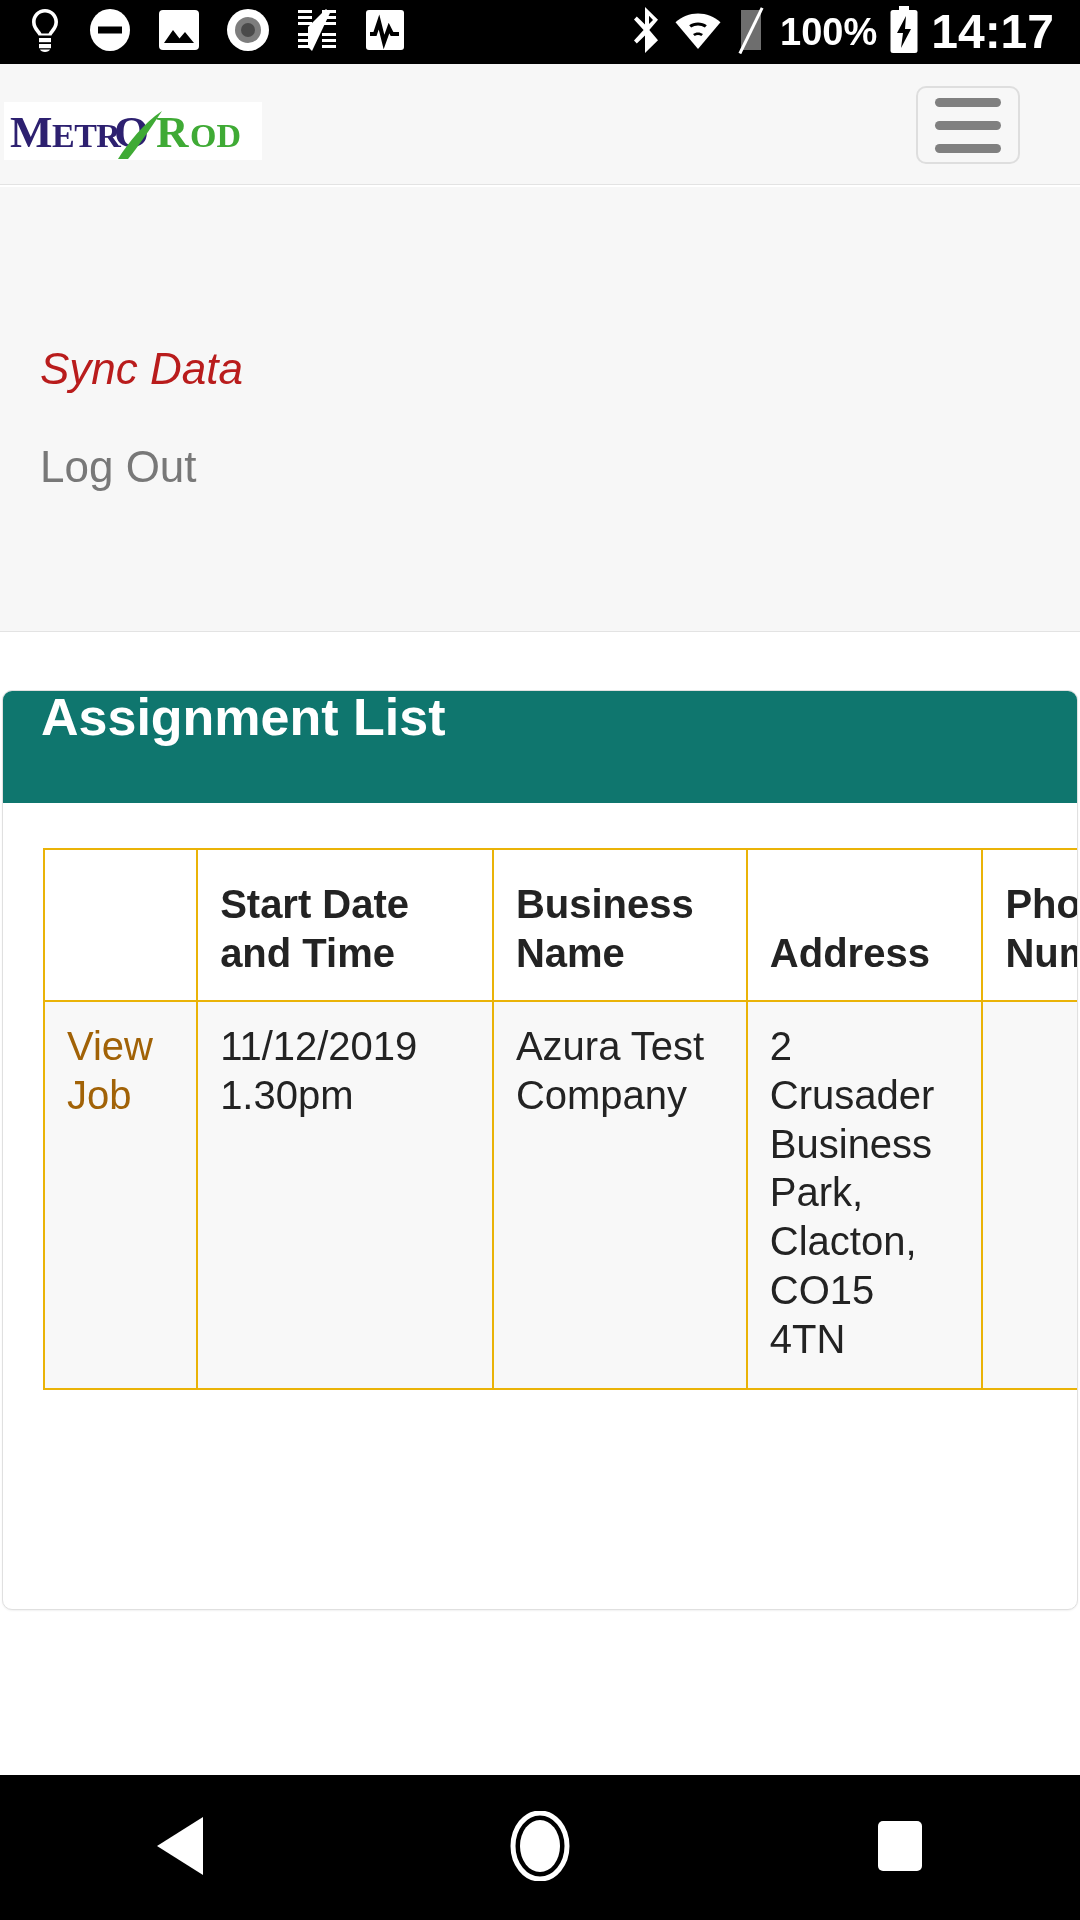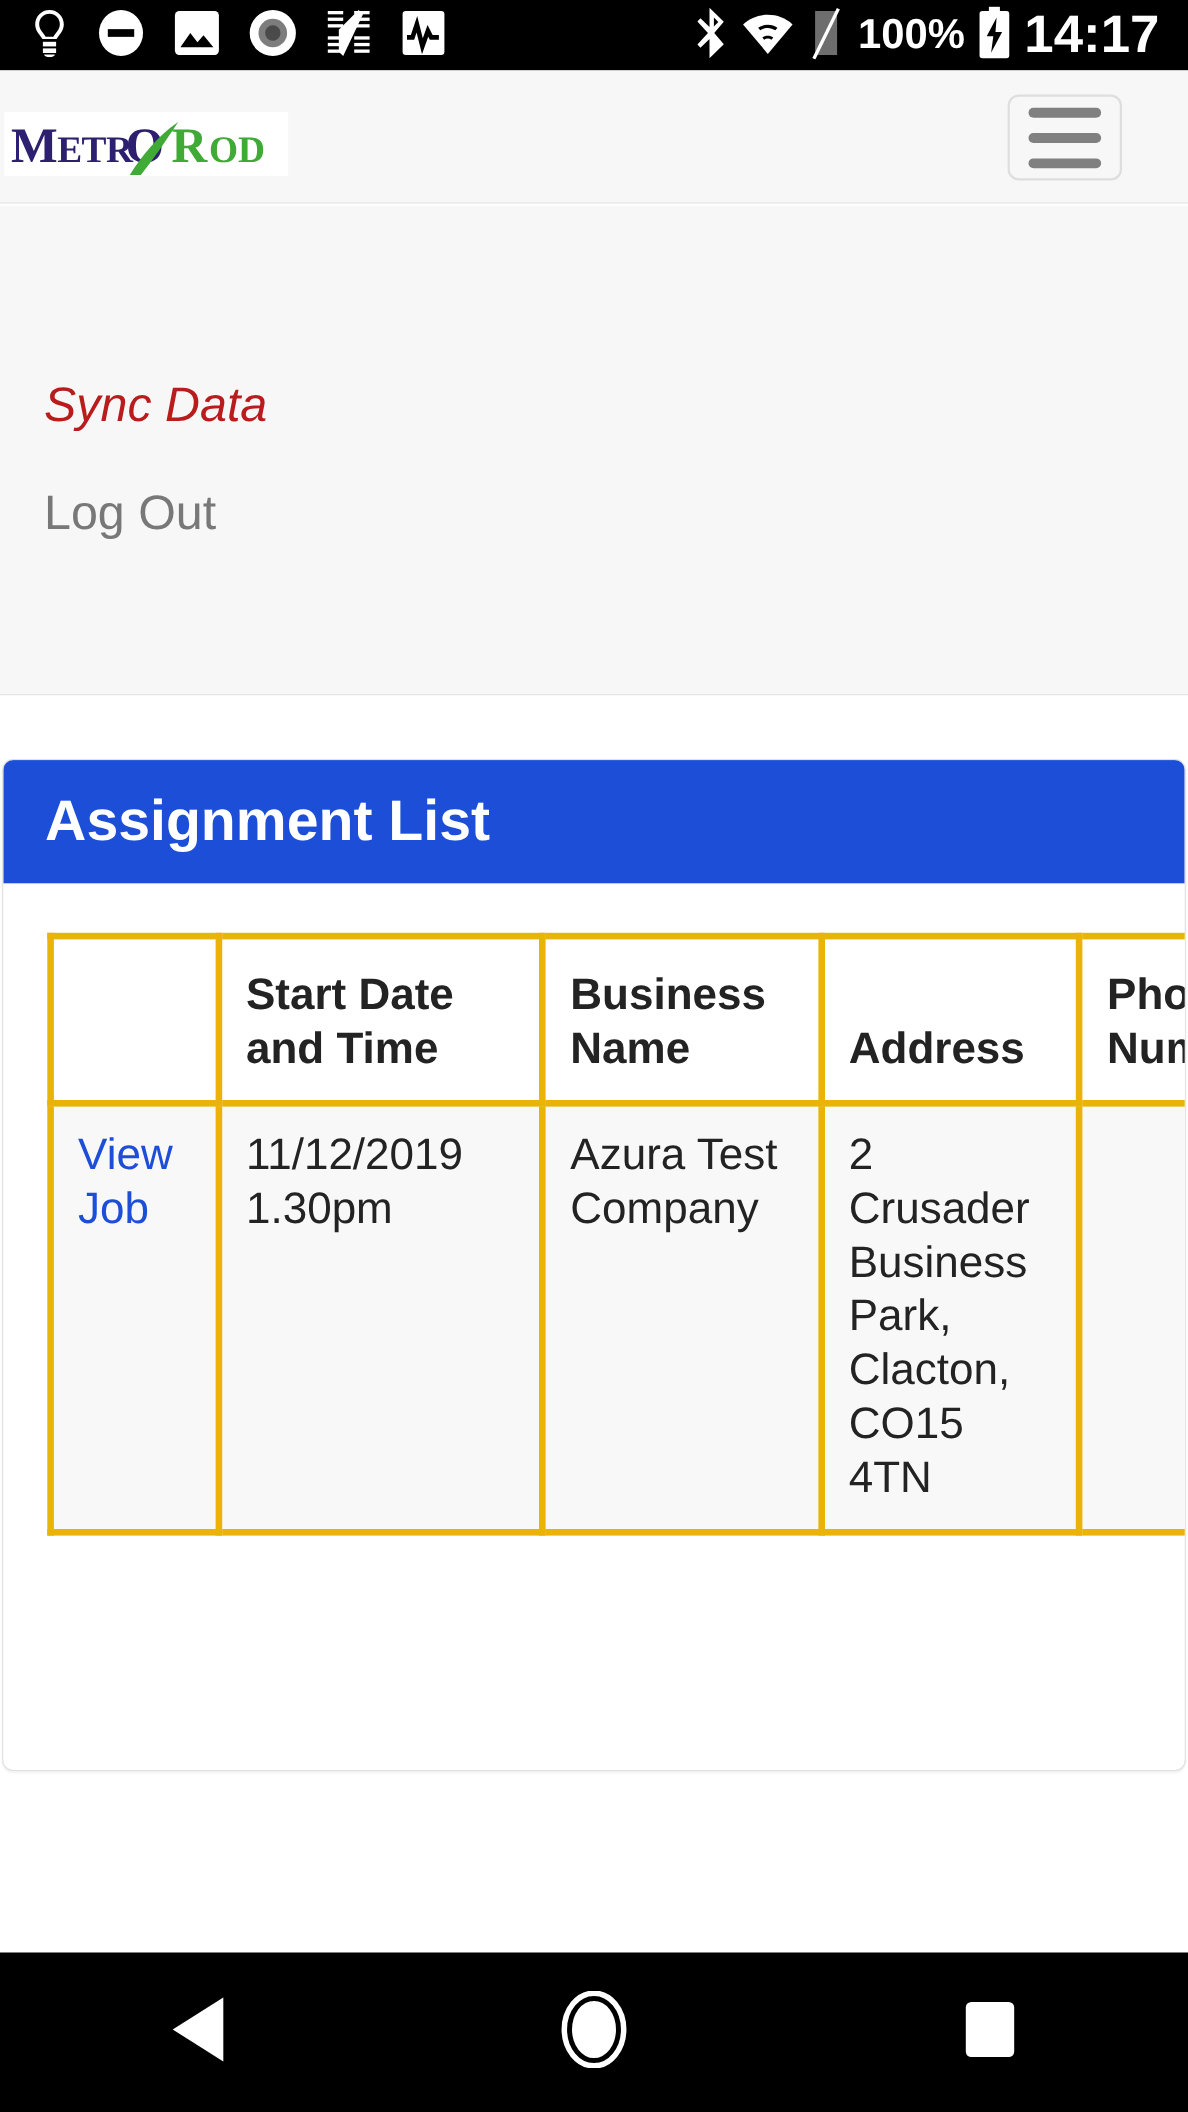--- a/index.html
+++ b/index.html
@@ -69,58 +69,58 @@
   
   .card{
     position:absolute; left:2px; top:690px; width:1076px; height:920px;
     background:#ffffff;
     border:1px solid #e0e0e0;
     border-radius:10px;
     box-shadow:0 1px 2px rgba(0,0,0,.06);
     overflow:hidden;
   }
   .card-header{
-    height:112px; background:#1d4ed8;
-    display:flex; align-items:center;
+    height:112px; background:#0f766e;
+    display:flex; 
     padding-left:38px;
   }
   .card-title{
     color:#ffffff; font-size:52px; font-weight:700; line-height:1;
   }
   .card-body{ padding:45px 0 0 40px; }
 
   
   table.assign{
     border-collapse:collapse;
     table-layout:fixed;
     width:1265px;
     font-size:40px;
   }
   table.assign th, table.assign td{
-    border:6px solid #eab308;
+    border:2px solid #eab308;
     vertical-align:top;
     padding:20px 36px 22px 22px;
     line-height:1.22;
     word-wrap:break-word;
   }
   table.assign th{
     font-weight:700; color:#232323;
     text-align:left; vertical-align:bottom;
     height:152px; background:#ffffff;
   }
   table.assign td{
     background:#f8f8f8; color:#232323;
     height:388px;
   }
   .col0{ width:117px; }
   .col1{ width:226px; }
   .col2{ width:194px; }
   .col3{ width:180px; }
   .col4{ width:248px; }
-  .joblink{ color:#1d4ed8; cursor:pointer; }
+  .joblink{ color:#a16207; cursor:pointer; }
 
   
   .navbar{
     position:absolute; left:0; bottom:0; width:1080px; height:145px;
     background:#000000;
     display:flex; align-items:center; justify-content:space-around;
   }
   .nb-btn{ width:180px; height:145px; display:flex; align-items:center; justify-content:center; }
 </style>
 </head>

